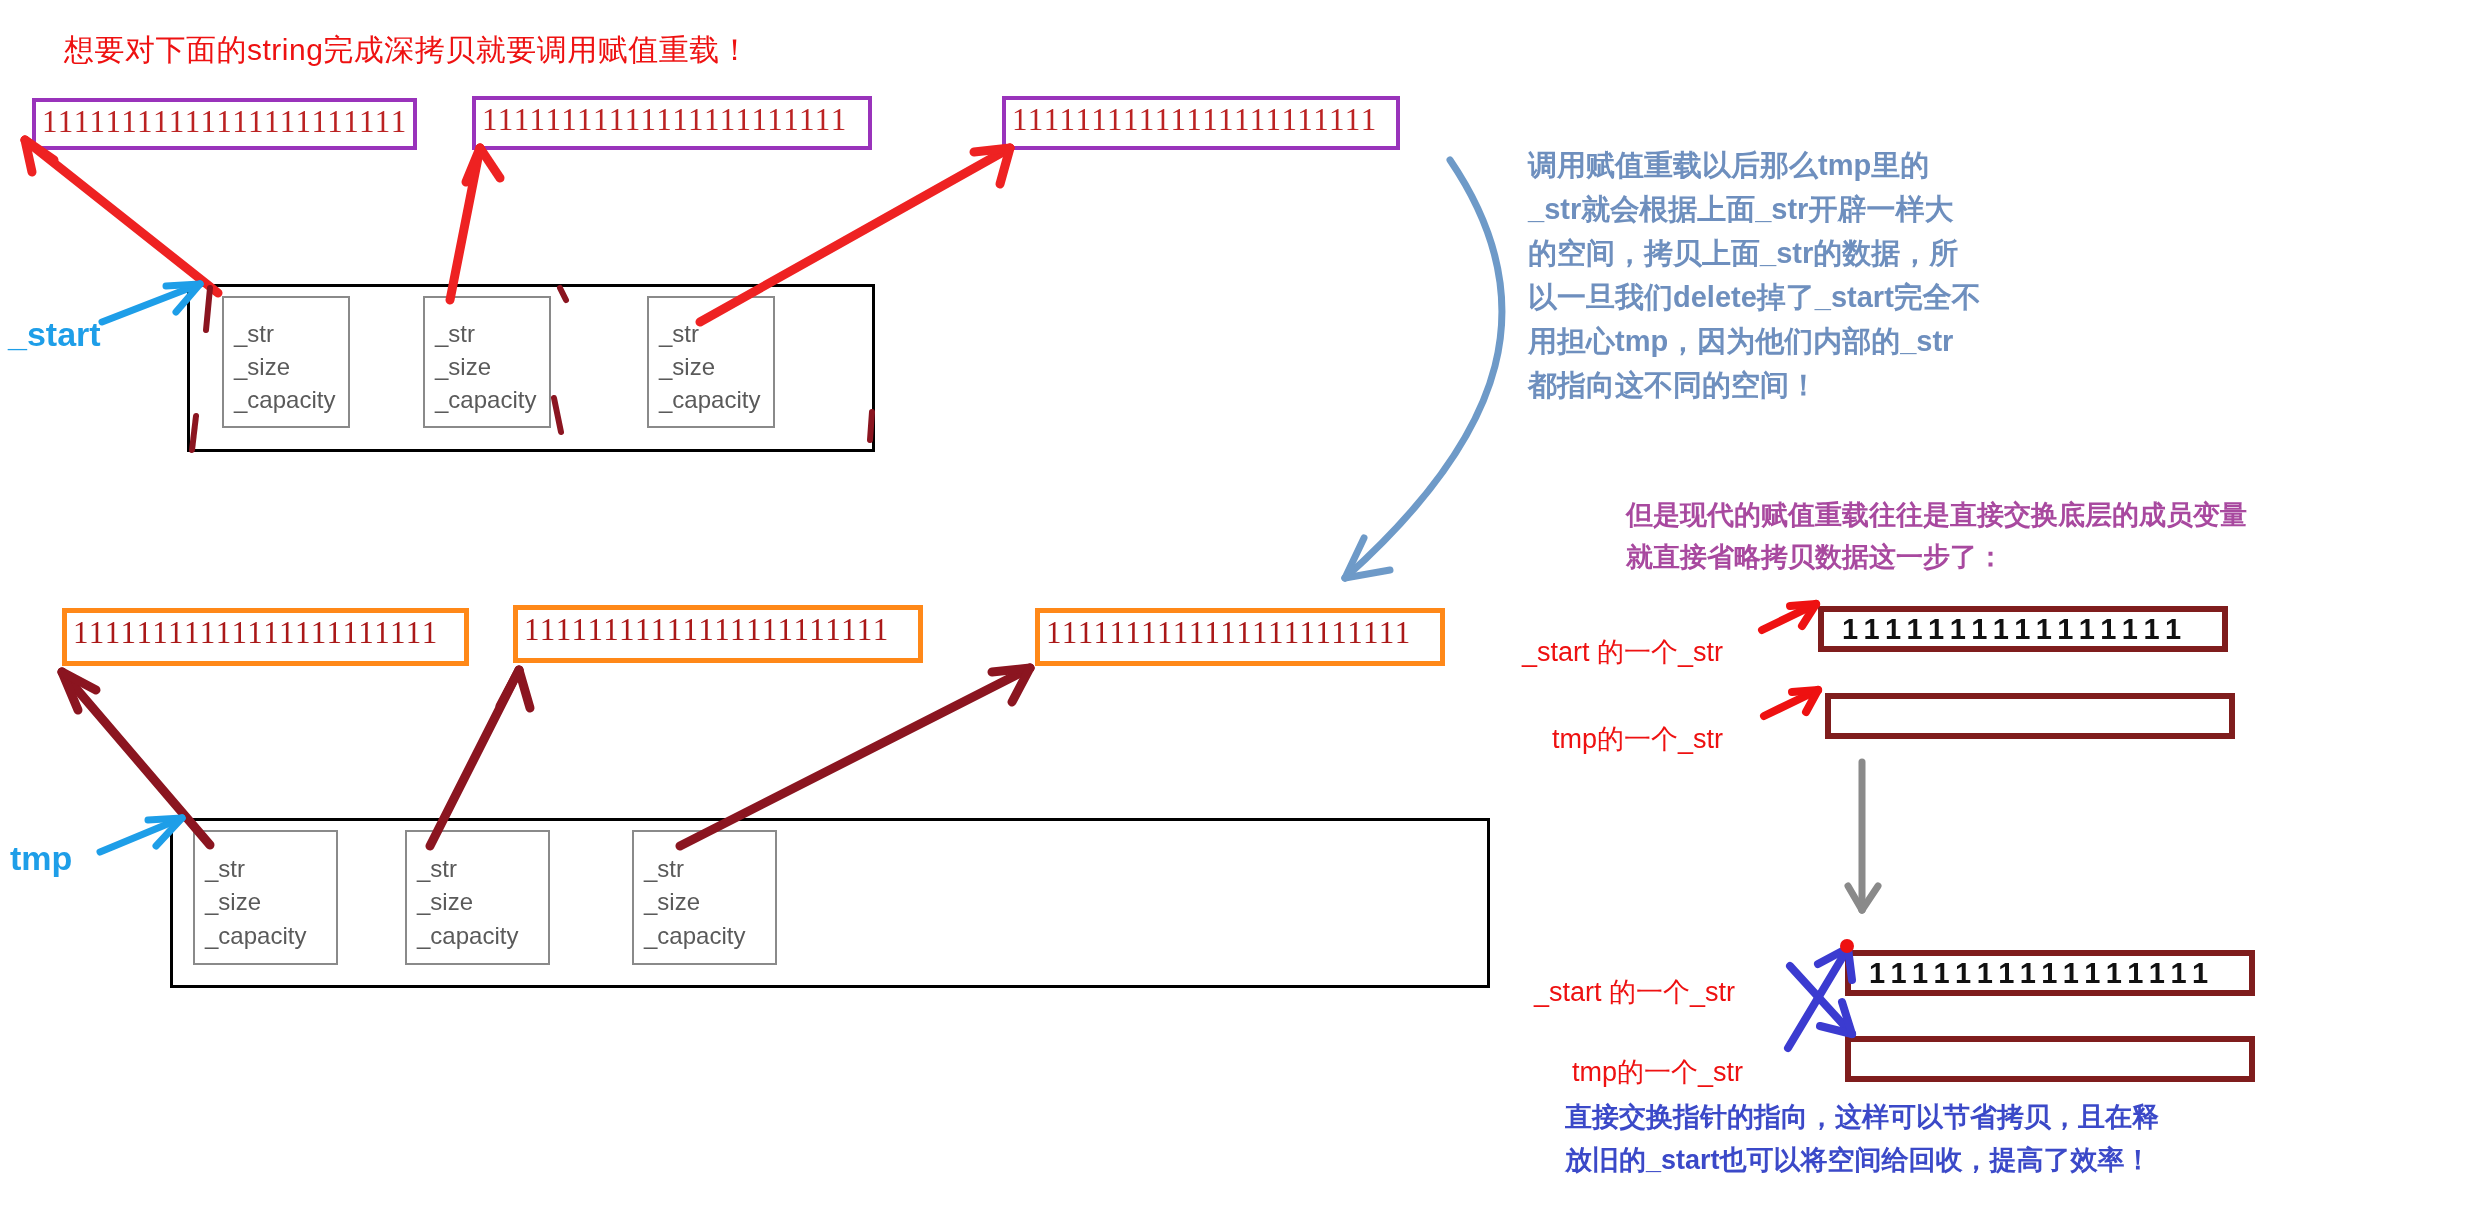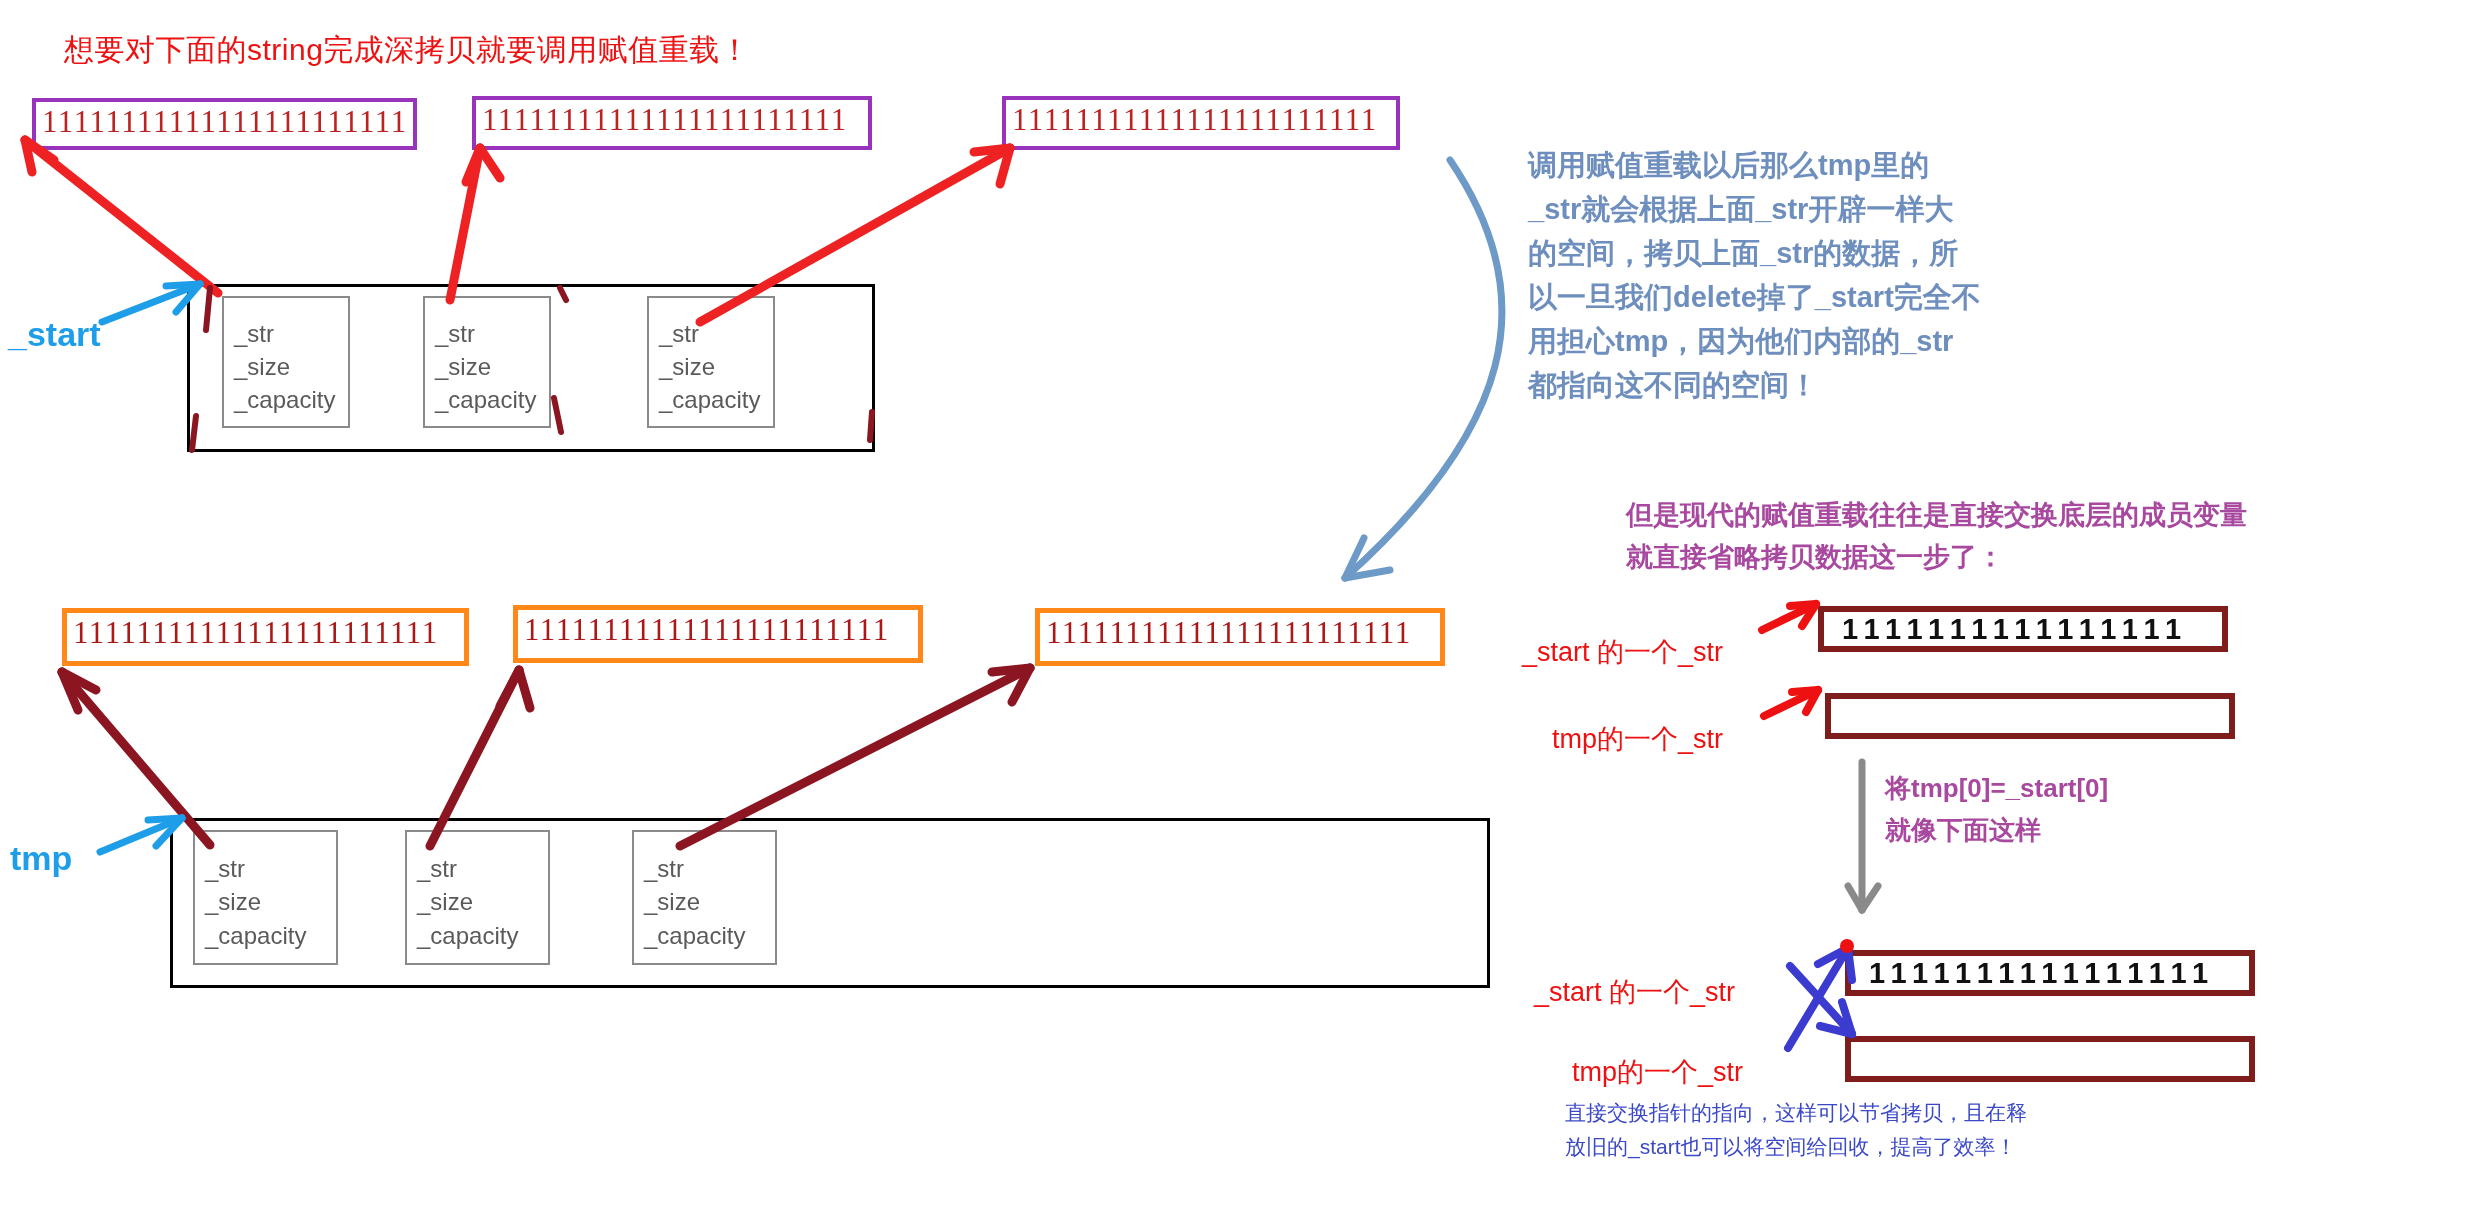--- a/index.html
+++ b/index.html
@@ -112,22 +112,22 @@
   .purple-note {
     color: #a8499f;
     font-size: 26px;
     font-weight: 700;
     line-height: 1.6;
     white-space: pre-line;
   }
   
   .blue-concl {
     color: #3b49c8;
-    font-size: 21px;
-    font-weight: 400;
+    font-size: 27px;
+    font-weight: 700;
     line-height: 1.6;
     white-space: pre-line;
   }
 
   
   .red-label {
     color: #ee1111;
     font-size: 27px;
     white-space: nowrap;
     margin-top: 16px;
@@ -233,22 +233,20 @@
 就直接省略拷贝数据这一步了：</div>
 
   <div class="abs red-label" style="left:1522px; top:618px;">_start 的一个_str</div>
 
   <div class="abs blk-box" style="left:1818px; top:606px; width:410px; height:46px;">1111111111111111</div>
 
   <div class="abs red-label" style="left:1552px; top:705px;">tmp的一个_str</div>
 
   <div class="abs blk-box empty" style="left:1825px; top:693px; width:410px; height:46px;"></div>
 
-  <div class="abs purple-note" style="left:1885px; top:768px; width:380px;">将tmp[0]=_start[0]
-就像下面这样</div>
 
   <div class="abs red-label" style="left:1534px; top:958px;">_start 的一个_str</div>
 
   <div class="abs blk-box" style="left:1845px; top:950px; width:410px; height:46px;">1111111111111111</div>
 
   <div class="abs red-label" style="left:1572px; top:1038px;">tmp的一个_str</div>
 
   <div class="abs blk-box empty" style="left:1845px; top:1036px; width:410px; height:46px;"></div>
 
   <div class="abs blue-concl" style="left:1565px; top:1096px; width:840px;">直接交换指针的指向，这样可以节省拷贝，且在释

